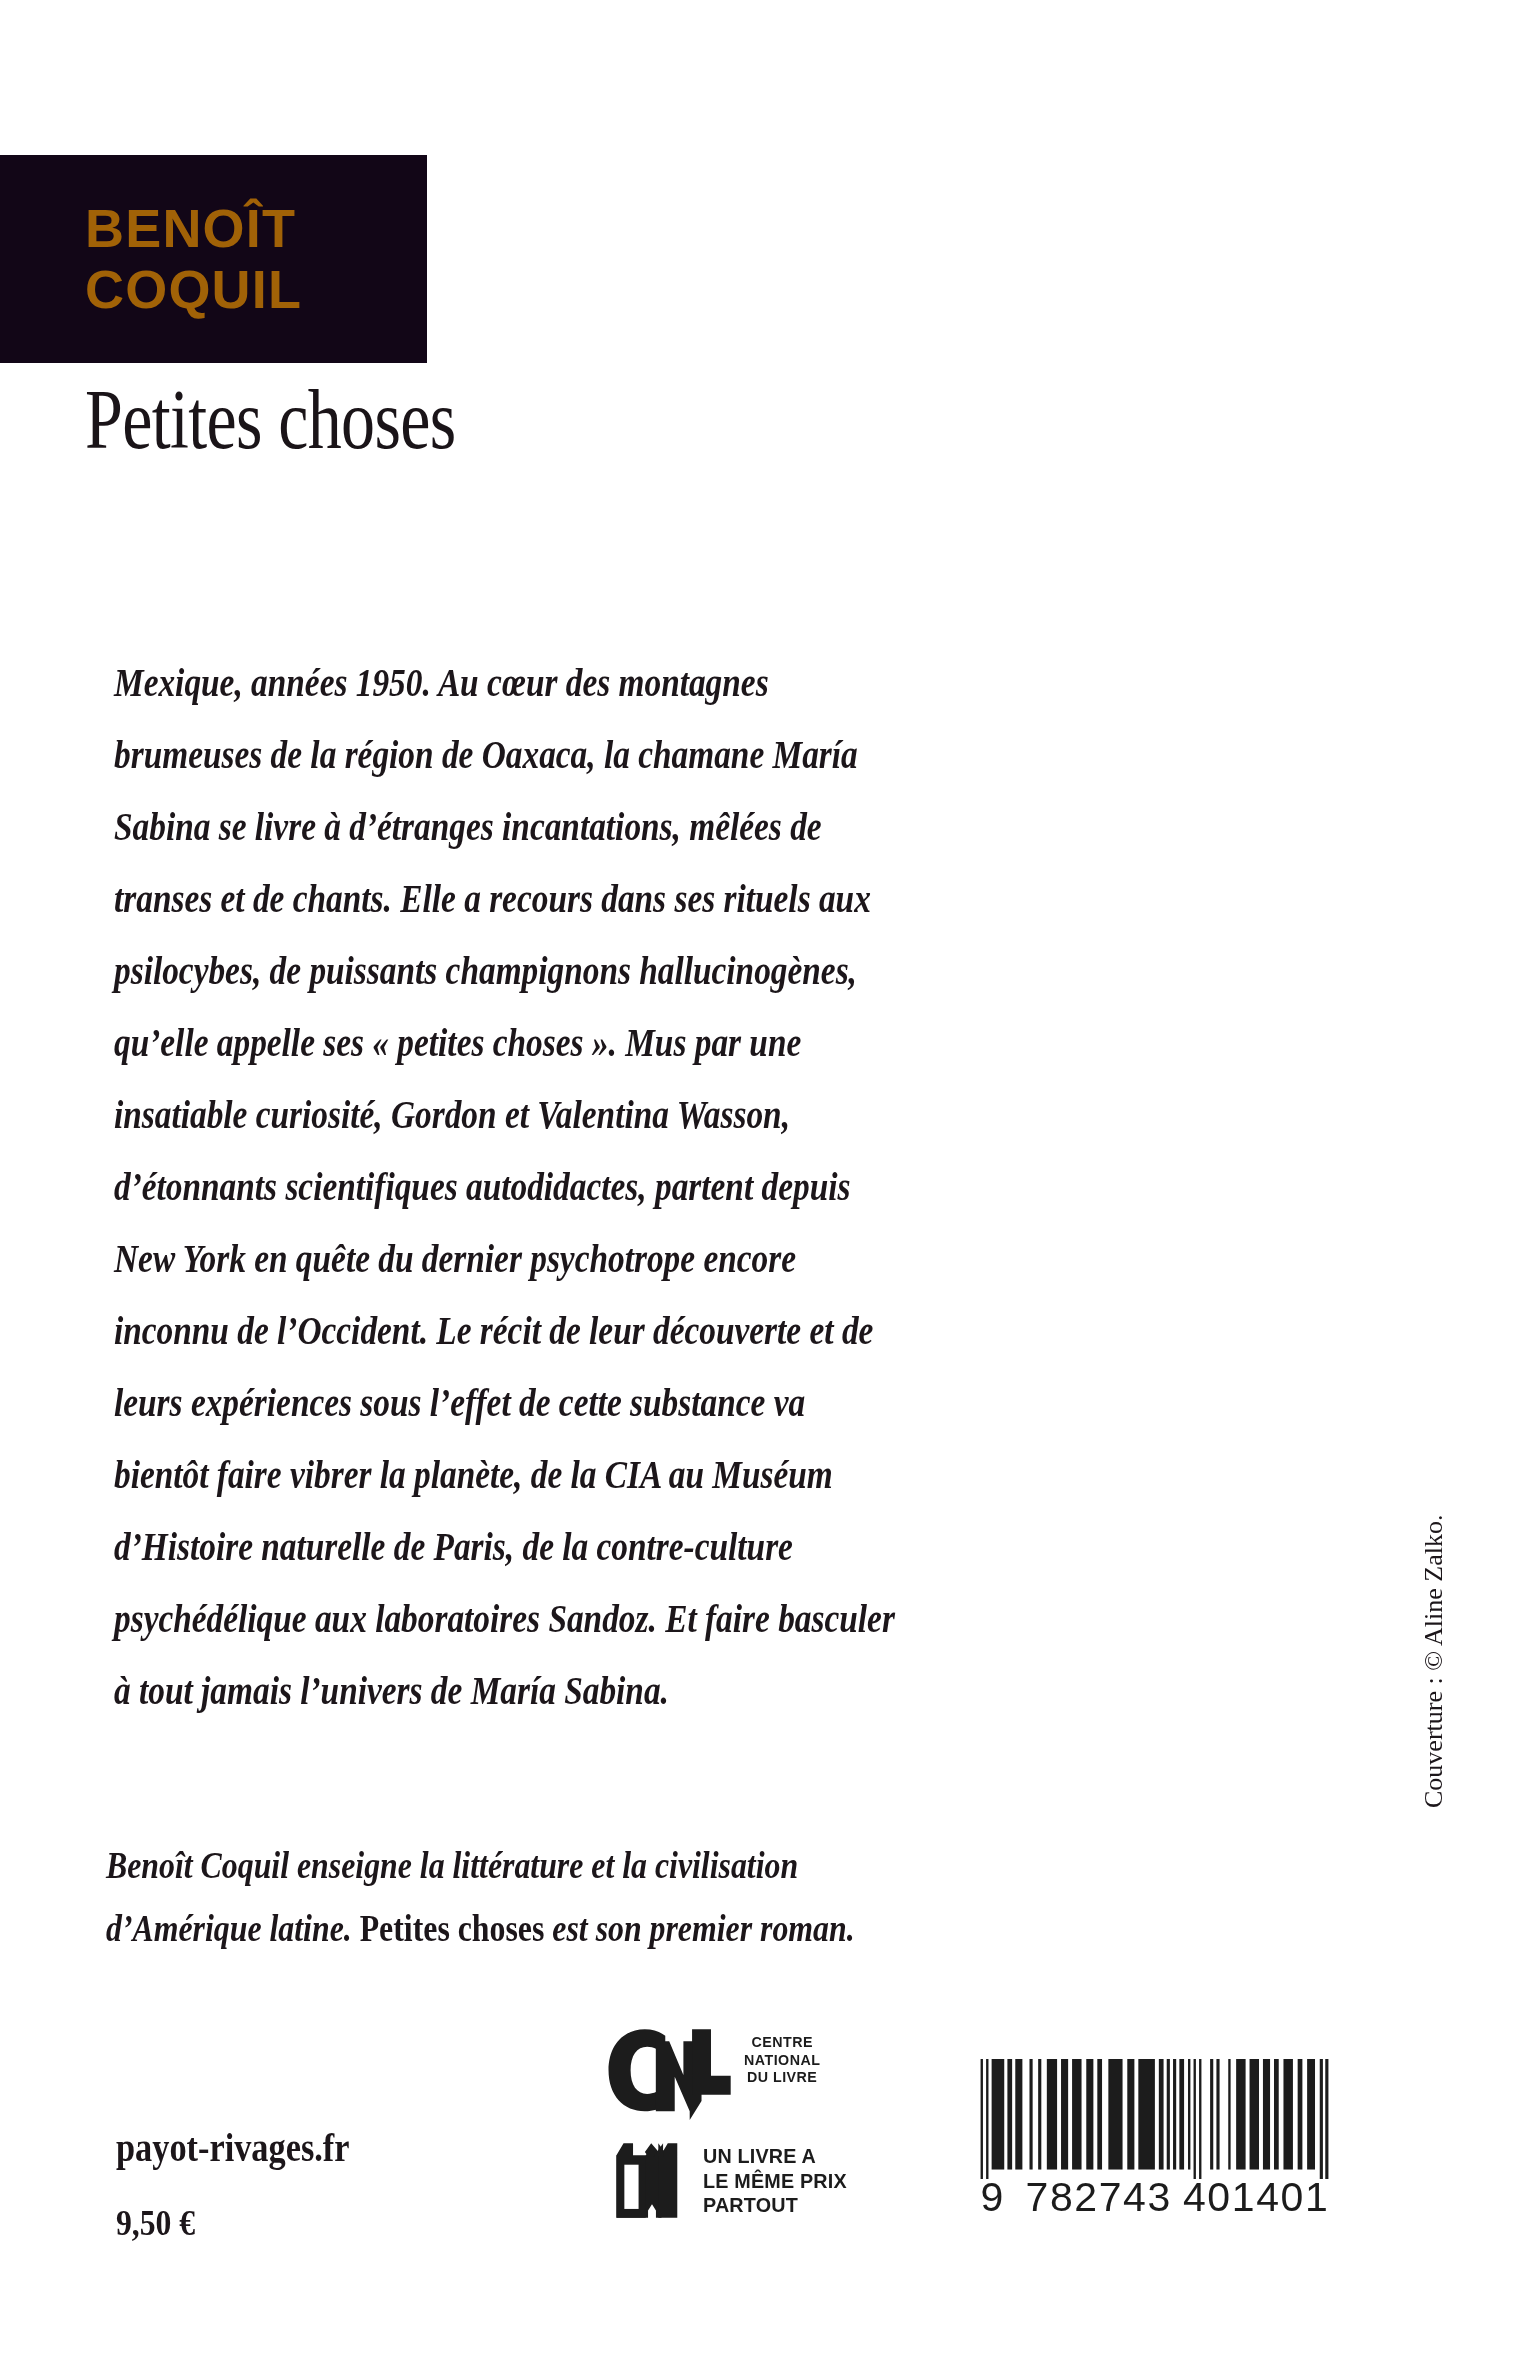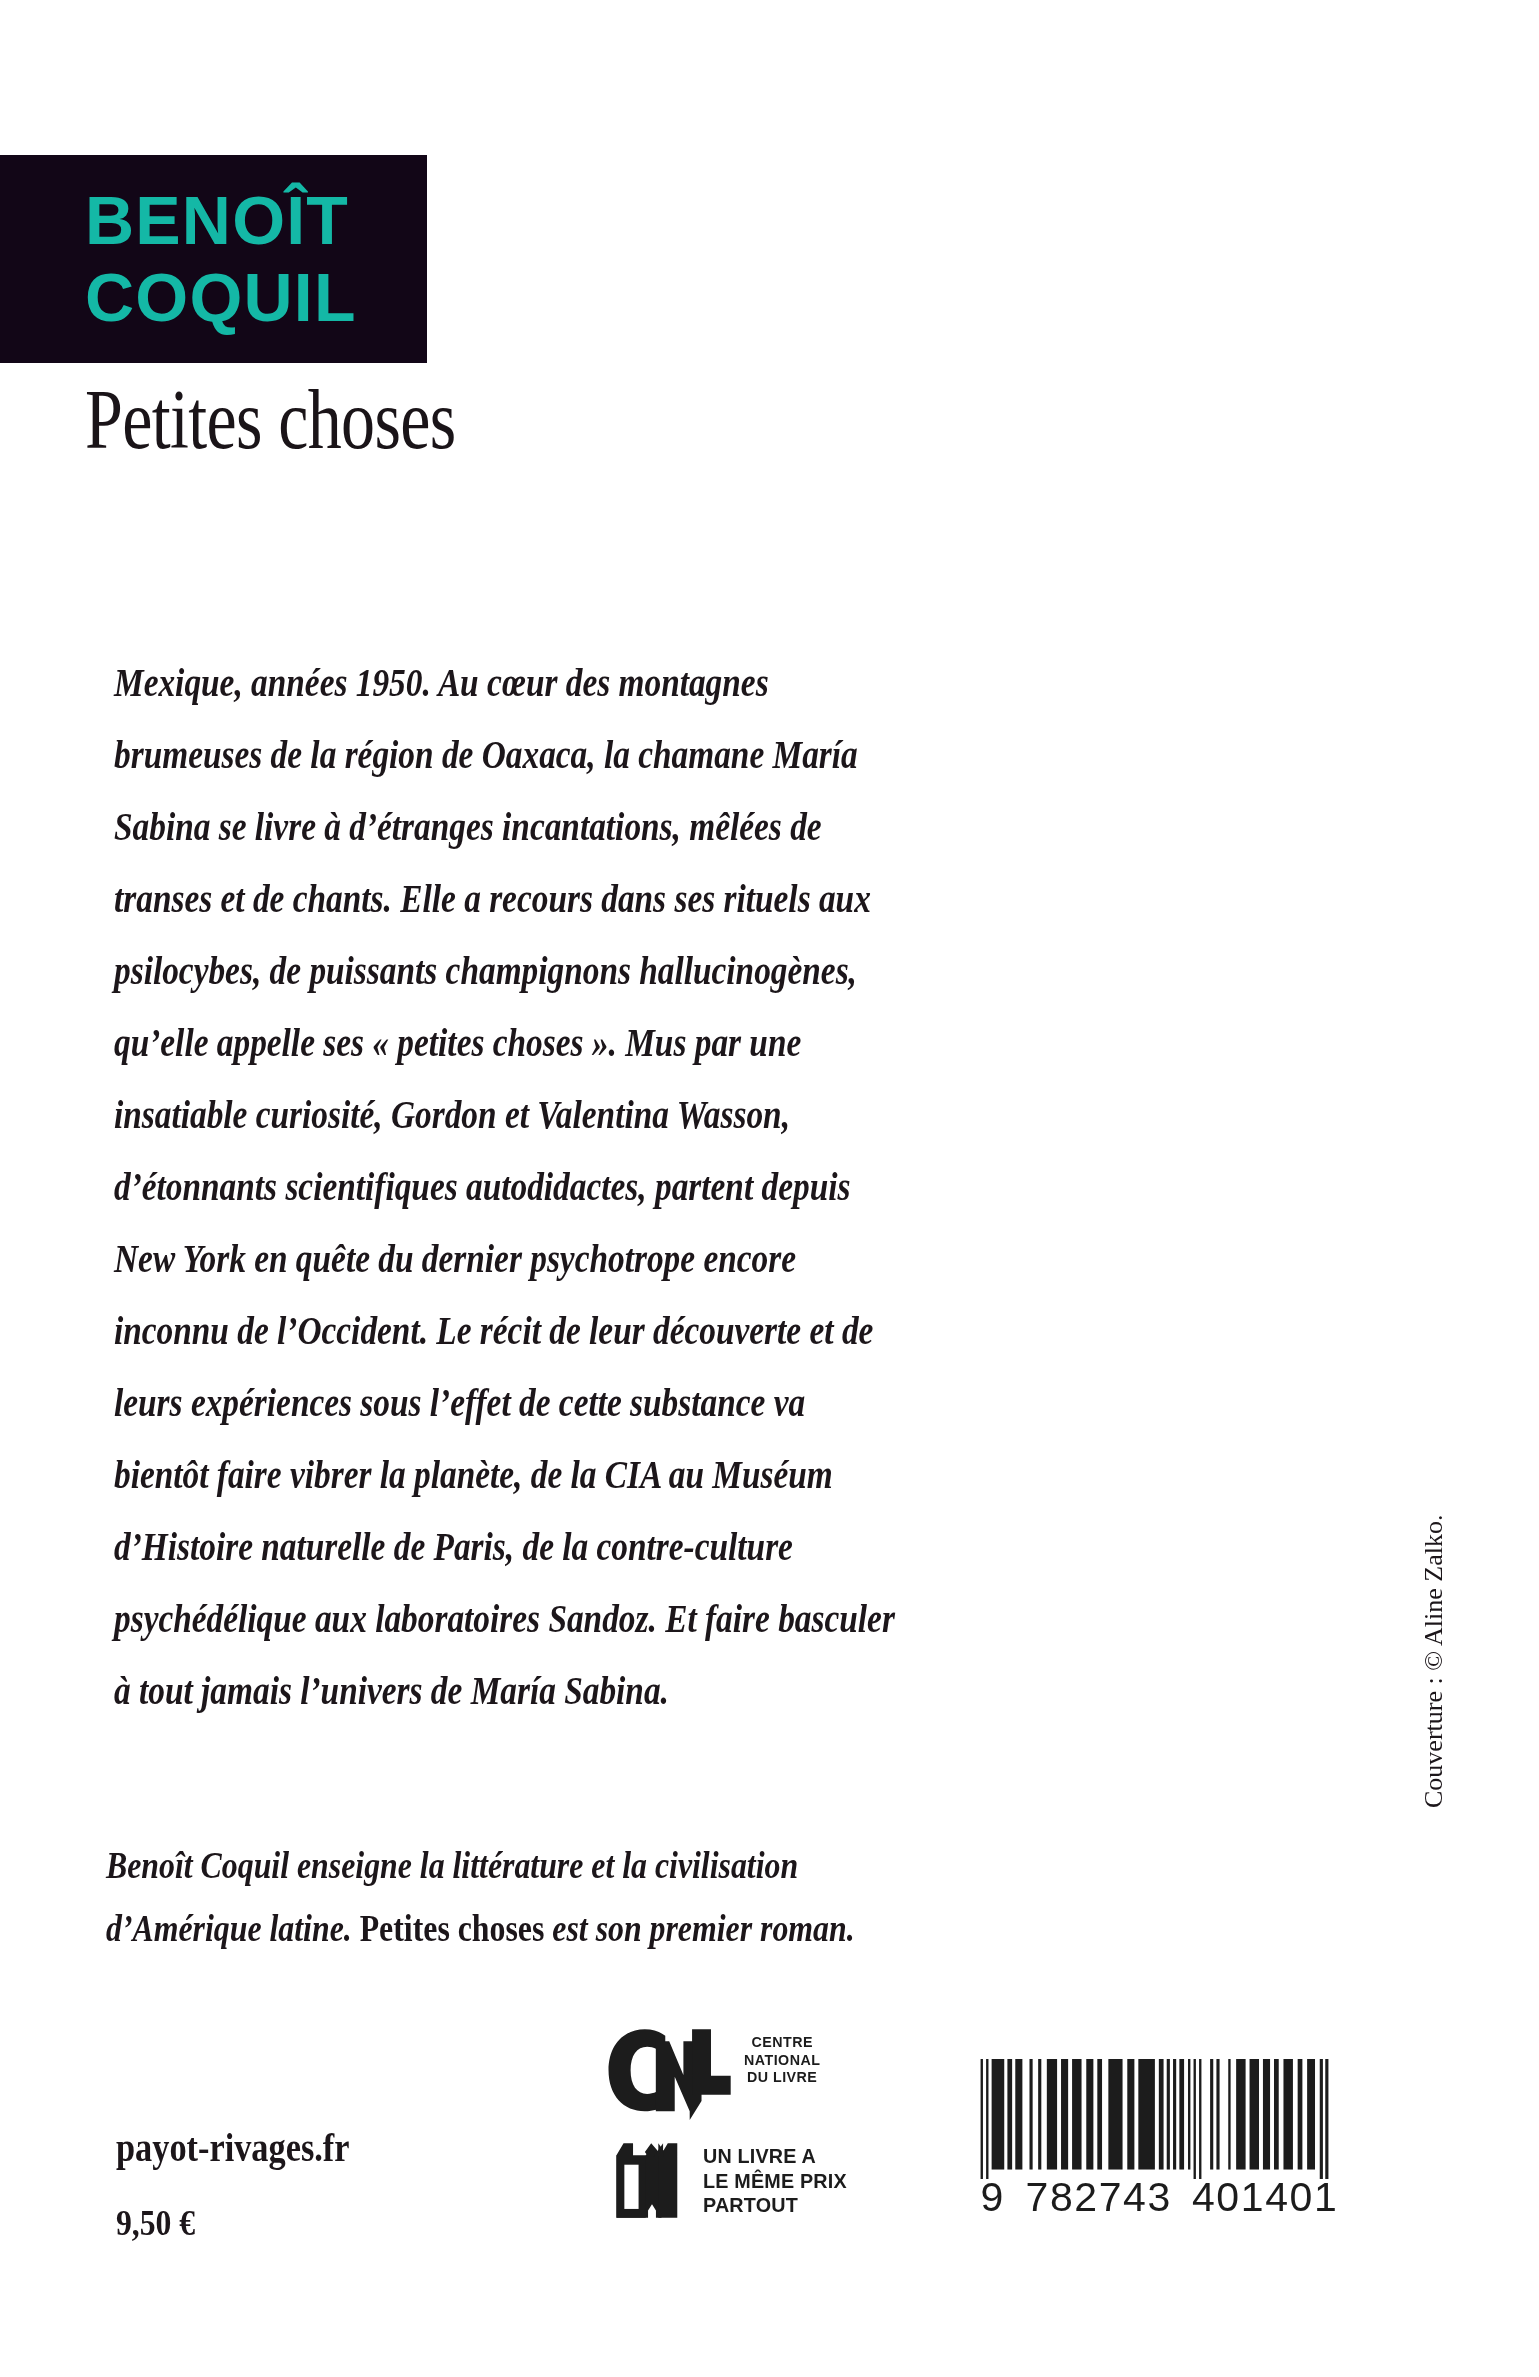--- a/index.html
+++ b/index.html
@@ -23,24 +23,24 @@
     width: 427px;
     height: 208px;
     background: #120617;
     display: flex;
     flex-direction: column;
     justify-content: center;
     box-sizing: border-box;
     padding-left: 85px;
   }
   .author-line {
-    color: #14b8a6;
+    color: #a16207;
     font-family: "Liberation Sans", sans-serif;
     font-weight: bold;
-    font-size: 68px;
+    font-size: 54px;
     line-height: 1.13;
     letter-spacing: 1.2px;
     white-space: nowrap;
   }
 
   
   #book-title {
     position: absolute;
     left: 85px;
     top: 377px;
@@ -174,21 +174,21 @@
   #barcode-digits {
     display: flex;
     font-family: "Liberation Sans", sans-serif;
     font-size: 41px;
     color: #1c1c1c;
     letter-spacing: 1.6px;
     margin-top: -4.7px;
     padding-left: 1.6px;
   }
   #barcode-digits .lead { margin-right: 20.5px; }
-  #barcode-digits .grp { margin-right: 20px; }
+  #barcode-digits .grp { margin-right: 11px; }
 
   
   #cover-credit {
     position: absolute;
     left: 1419px;
     top: 1808px;
     font-family: "Liberation Serif", serif;
     font-size: 26px;
     color: #1c161a;
     white-space: nowrap;

